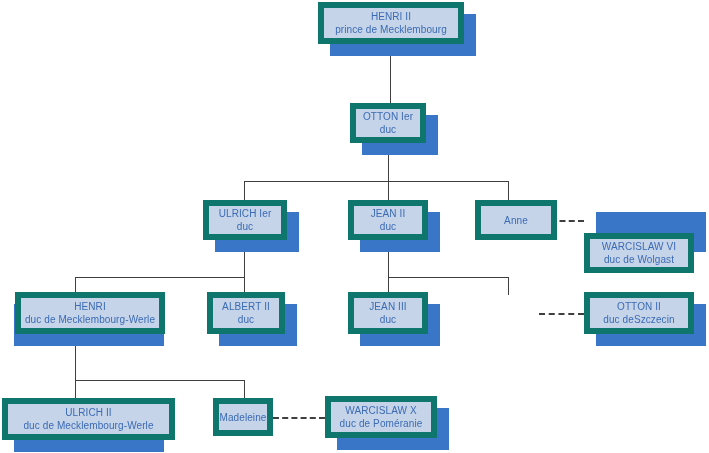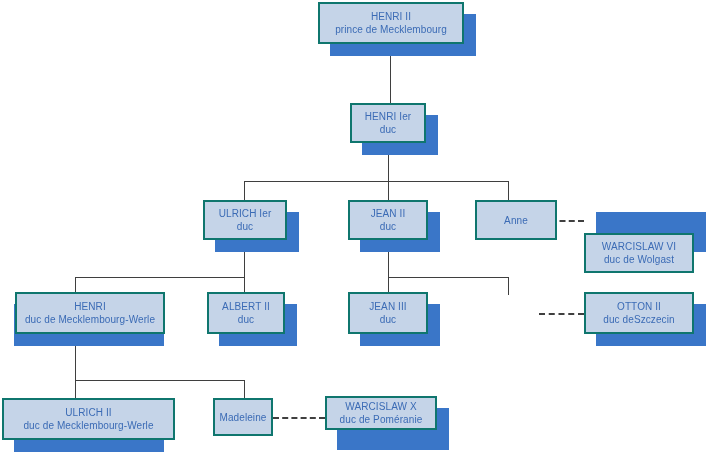--- a/index.html
+++ b/index.html
@@ -31,21 +31,21 @@
     position: absolute;
     height: 0;
     border-top: 2px dashed #3f3f3f;
   }
 
   
   .node {
     position: absolute;
     box-sizing: border-box;
     background: #c5d4e8;
-    border: 2px solid #0f766e;
+    border: 6px solid #0f766e;
     color: #3b6bb5;
     font-size: 10px;
     line-height: 13px;
     text-align: center;
     display: flex;
     flex-direction: column;
     align-items: center;
     justify-content: center;
     z-index: 5;
     letter-spacing: 0.1px;
@@ -103,21 +103,21 @@
   <div class="shadow" style="left:596px; top:304px; width:110px; height:42px;"></div>
   <div class="shadow" style="left:14px;  top:410px; width:150px; height:42px;"></div>
   <div class="shadow" style="left:337px; top:408px; width:112px; height:42px;"></div>
 
   <div class="node" style="left:318px; top:2px; width:146px; height:42px;">
     <span class="ln">HENRI II</span>
     <span class="ln">prince de Mecklembourg</span>
   </div>
 
   <div class="node" style="left:350px; top:103px; width:76px; height:40px;">
-    <span class="ln">HENRI Ier</span>
+    <span class="ln">OTTON Ier</span>
     <span class="ln">duc</span>
   </div>
 
   <div class="node" style="left:203px; top:200px; width:84px; height:40px;">
     <span class="ln">ULRICH Ier</span>
     <span class="ln">duc</span>
   </div>
 
   <div class="node" style="left:348px; top:200px; width:80px; height:40px;">
     <span class="ln">JEAN II</span>
@@ -156,18 +156,18 @@
 
   <div class="node" style="left:2px; top:398px; width:173px; height:42px;">
     <span class="ln">ULRICH II</span>
     <span class="ln">duc de Mecklembourg-Werle</span>
   </div>
 
   <div class="node" style="left:213px; top:398px; width:60px; height:38px;text-align:center;">
     <span class="ln">Madeleine</span>
   </div>
 
-  <div class="node" style="left:325px; top:396px; width:112px; height:34px;">
+  <div class="node" style="left:325px; top:396px; width:112px; height:42px;">
     <span class="ln">WARCISLAW X</span>
     <span class="ln">duc de Poméranie</span>
   </div>
 
 </div>
 
 </body></html>

